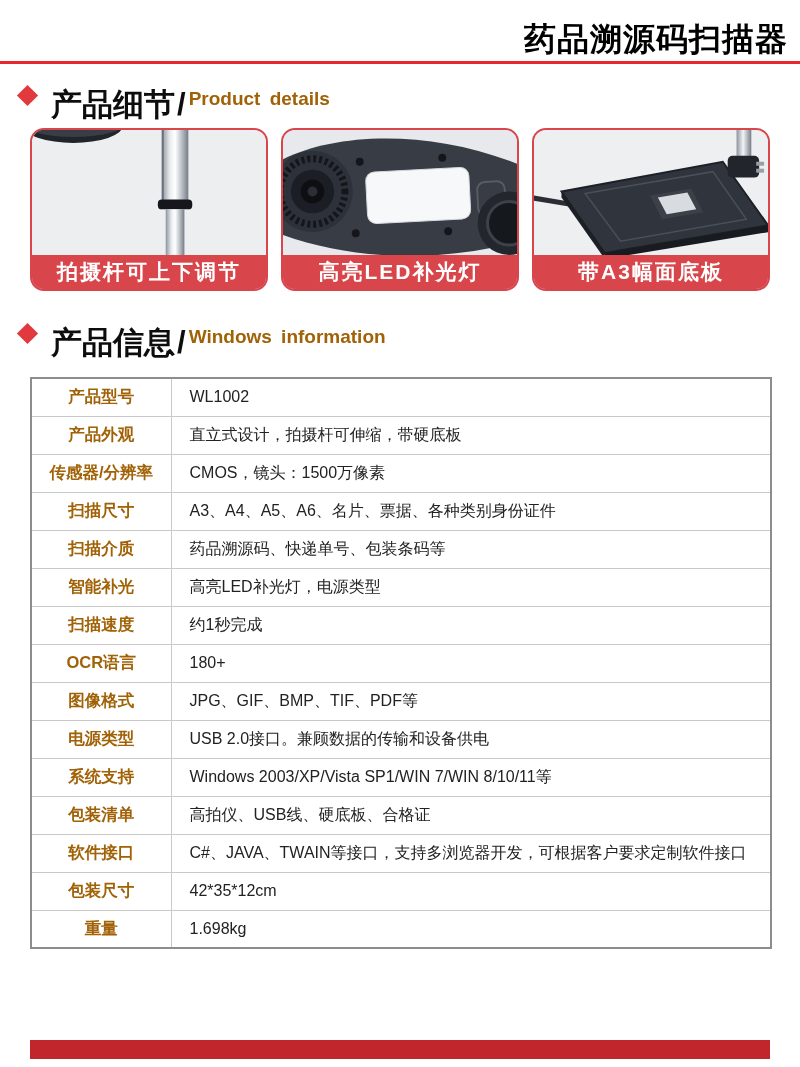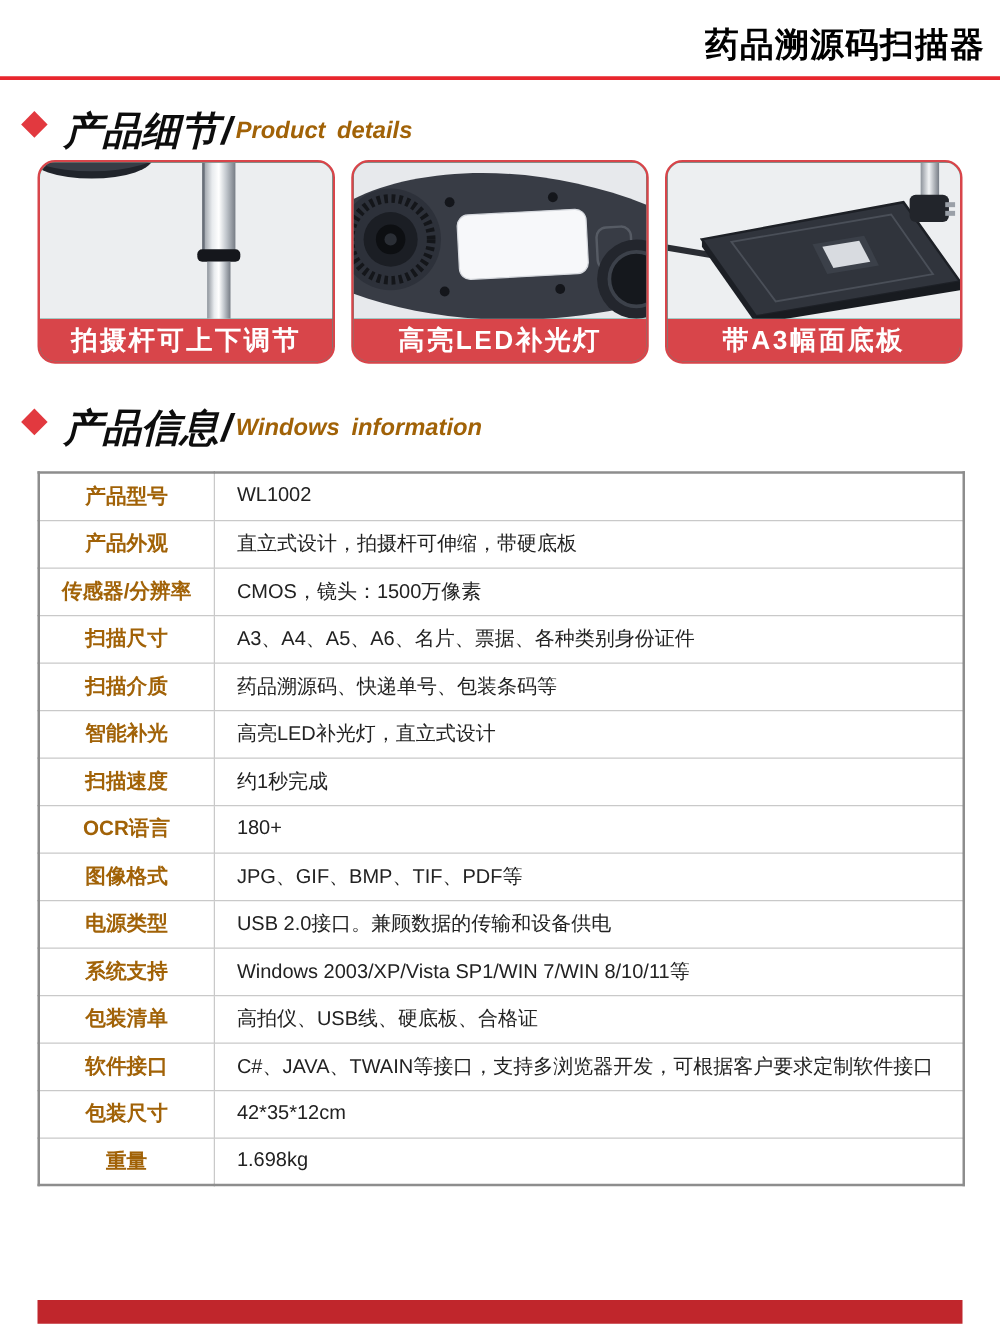--- a/index.html
+++ b/index.html
@@ -9,44 +9,44 @@
     position: relative;
     font-family: "Liberation Sans", "DejaVu Sans", sans-serif;
     color: #1a1a1a;
     overflow: hidden;
   }
   .page { position: absolute; inset: 0; }
 
   
   .header-title {
     position: absolute; top: 18px; right: 12px;
-    font-size: 27px; font-weight: 900; letter-spacing: 1px; color: #000;
+    font-size: 32px; font-weight: 900; letter-spacing: 1px; color: #000;
   }
   .header-rule {
     position: absolute; top: 61px; left: 0; width: 800px; height: 3px;
     background: var(--accent, #e8262d);
   }
 
   
-  .section-head { position: absolute; left: 16px; display: flex; align-items: center; font-style: italic; }
+  .section-head { position: absolute; left: 16px; display: flex; align-items: flex-start; }
   .section-head.first { top: 88px; }
   .section-head.second { top: 326px; }
   .diamond {
     width: 15px; height: 15px; background: var(--diamond, #e2393f);
     transform: rotate(45deg); margin: 0 16px 12px 4px; flex: 0 0 auto;
   }
   .sec-cn { font-size: 31px; font-weight: 900; color: #0d0d0d; line-height: 1.1; }
   .sec-slash { font-size: 31px; font-weight: 900; color: #0d0d0d; margin-left: 2px; line-height: 1.1; }
   .sec-en { font-size: 19px; font-weight: 700; color: #a16207; margin: 0 0 1px 3px; word-spacing: 4px; }
 
   
   .cards { position: absolute; top: 128px; left: 30px; width: 740px; height: 163px; display: flex; gap: 13px; }
   .card {
     flex: 1 1 0; border: 2px solid var(--cardred, #d8454a); border-radius: 14px;
-    overflow: hidden; background: #14b8a6; display: flex; flex-direction: column;
+    overflow: hidden; background: #f0abfc; display: flex; flex-direction: column;
   }
   .card-img { flex: 1 1 auto; position: relative; }
   .card-img svg { display: block; width: 100%; height: 100%; }
   .card-label {
     height: 34px; flex: 0 0 34px; background: var(--cardred, #d8454a);
     color: #fff; font-size: 21px; font-weight: 700; letter-spacing: 2px;
     display: flex; align-items: center; justify-content: center;
   }
 
   
@@ -187,21 +187,21 @@
       <tr>
           <td class="lbl">扫描尺寸</td>
           <td class="val">A3、A4、A5、A6、名片、票据、各种类别身份证件</td>
         </tr>
       <tr>
           <td class="lbl">扫描介质</td>
           <td class="val">药品溯源码、快递单号、包装条码等</td>
         </tr>
       <tr>
           <td class="lbl">智能补光</td>
-          <td class="val">高亮LED补光灯，直立式设计</td>
+          <td class="val">高亮LED补光灯，电源类型</td>
         </tr>
       <tr>
           <td class="lbl">扫描速度</td>
           <td class="val">约1秒完成</td>
         </tr>
       <tr>
           <td class="lbl">OCR语言</td>
           <td class="val">180+</td>
         </tr>
       <tr>

